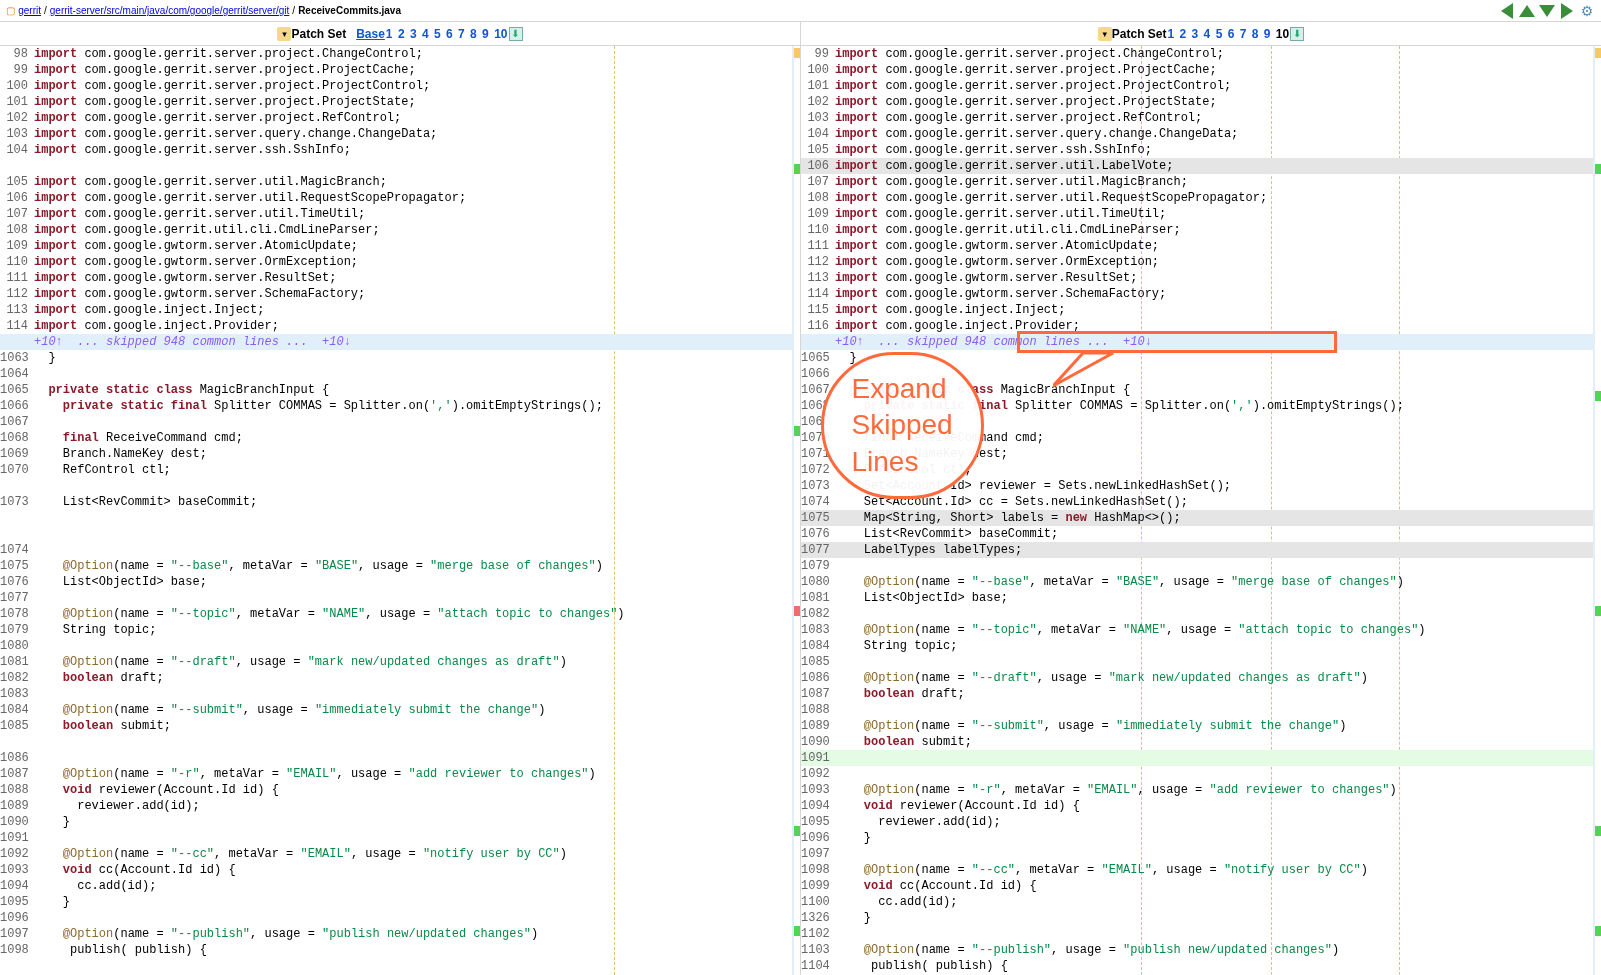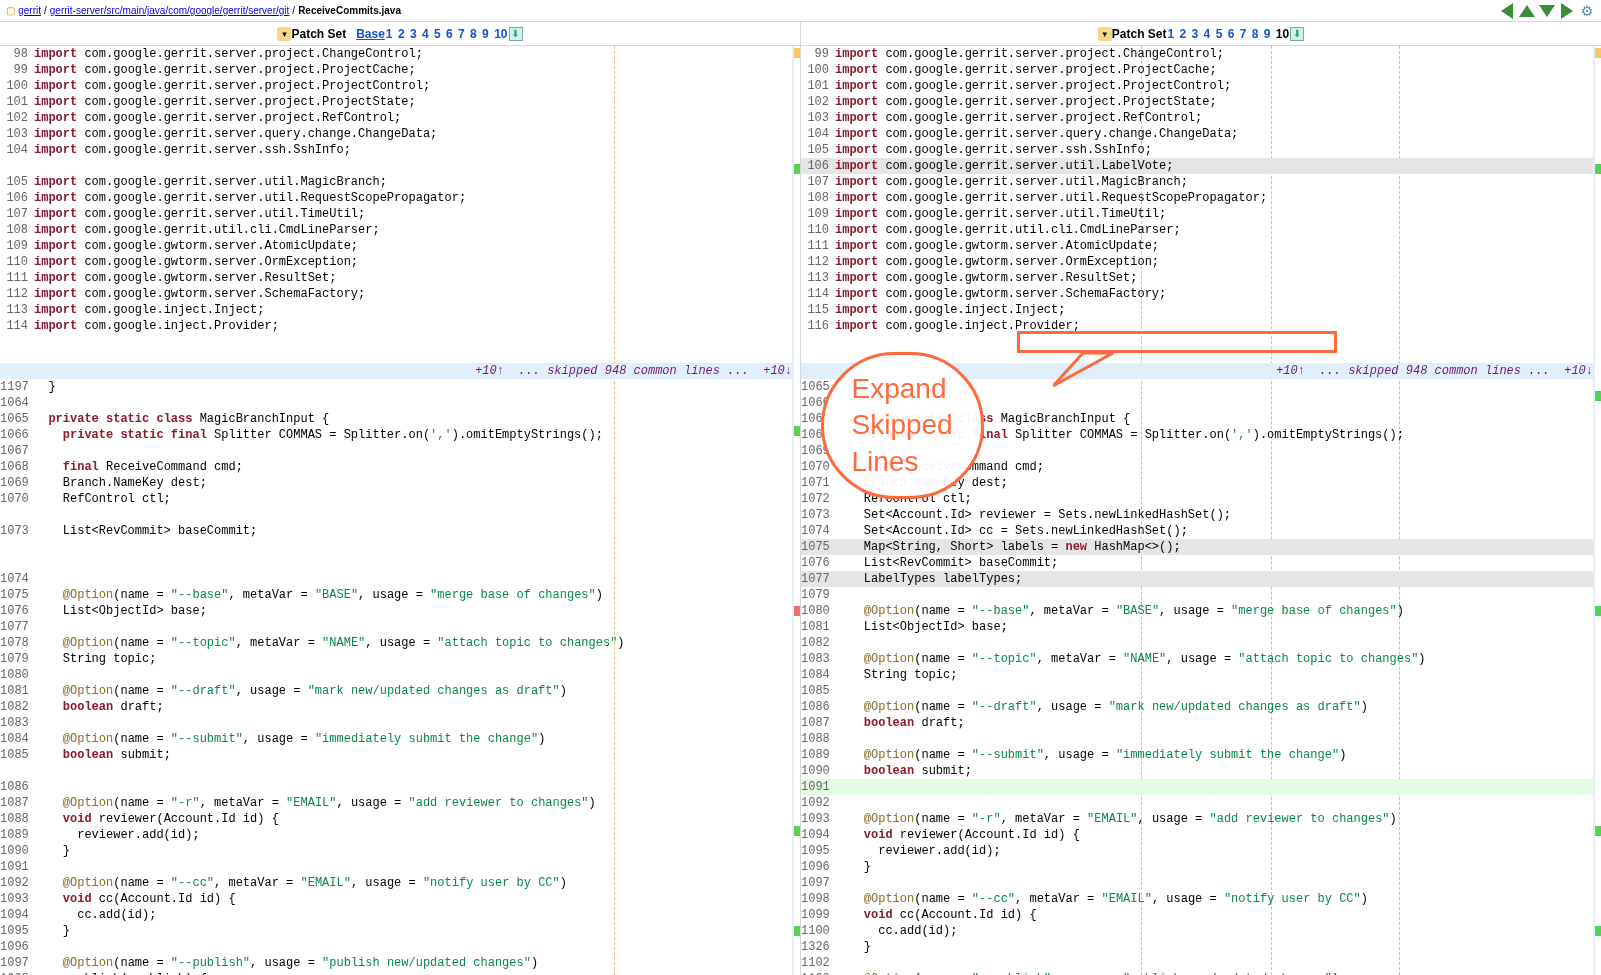--- a/index.html
+++ b/index.html
@@ -27,21 +27,21 @@
 .numlink { color:#1155cc; text-decoration:none; font-weight:bold; padding:0 1px;}
 .numlink.cur { color:#000; text-decoration:none;}
 .dl { width:14px; height:14px; border:1px solid #7aa; background:#d6f0e7; display:inline-flex; align-items:center; justify-content:center; font-size:10px; color:#2a7;}
 
 .diffarea { display:flex; height: calc(100% - 46px); position:relative; }
 .pane { flex:1; position:relative; overflow:hidden; font-family: Menlo, Consolas, "Courier New", monospace; font-size: 12px; line-height: 16px; }
 .pane.left { border-right:1px solid #d6d6d6;}
 .code { position:absolute; top:0; left:0; right:8px; bottom:0; }
 .gut { width:34px; text-align:right; color:#666; padding-right:6px; display:inline-block; vertical-align:top; font-family:inherit; user-select:none;}
 .row { white-space:pre; height:16px; }
-.row.skip { background:#e1effa; color:#701a75; font-style:italic; text-align:right;margin-top:29px; }
+.row.skip { background:#e1effa; color:#8b5cf6; font-style:italic; text-align:left; }
 .row.skip .gut{ visibility:hidden;}
 .row.add { background:#e5e5e5; }
 .row.addpale { background:#e3fce3; }
 .edge { position:absolute; right:0; top:0; bottom:0; width:8px; background:#fff; border-left:2px solid #e1effa;}
 .edge .mark { position:absolute; left:0; width:8px; height:10px; }
 .mark.g { background:#54d454;}
 .mark.r { background:#f06d6d;}
 .mark.y { background:#f8c863;}
 
 
@@ -121,21 +121,21 @@
         <div class="row"><span class="gut">106</span><span class="kw">import</span> <span class="pkg">com.google.gerrit.server.util.RequestScopePropagator;</span></div>
         <div class="row"><span class="gut">107</span><span class="kw">import</span> <span class="pkg">com.google.gerrit.server.util.TimeUtil;</span></div>
         <div class="row"><span class="gut">108</span><span class="kw">import</span> <span class="pkg">com.google.gerrit.util.cli.CmdLineParser;</span></div>
         <div class="row"><span class="gut">109</span><span class="kw">import</span> <span class="pkg">com.google.gwtorm.server.AtomicUpdate;</span></div>
         <div class="row"><span class="gut">110</span><span class="kw">import</span> <span class="pkg">com.google.gwtorm.server.OrmException;</span></div>
         <div class="row"><span class="gut">111</span><span class="kw">import</span> <span class="pkg">com.google.gwtorm.server.ResultSet;</span></div>
         <div class="row"><span class="gut">112</span><span class="kw">import</span> <span class="pkg">com.google.gwtorm.server.SchemaFactory;</span></div>
         <div class="row"><span class="gut">113</span><span class="kw">import</span> <span class="pkg">com.google.inject.Inject;</span></div>
         <div class="row"><span class="gut">114</span><span class="kw">import</span> <span class="pkg">com.google.inject.Provider;</span></div>
         <div class="row skip"><span class="gut"></span>+10↑  ... skipped 948 common lines ...  +10↓</div>
-        <div class="row"><span class="gut">1197</span>  }</div>
+        <div class="row"><span class="gut">1063</span>  }</div>
         <div class="row"><span class="gut">1064</span></div>
         <div class="row"><span class="gut">1065</span>  <span class="kw">private static class</span> MagicBranchInput {</div>
         <div class="row"><span class="gut">1066</span>    <span class="kw">private static final</span> Splitter COMMAS = Splitter.on(<span class="str">','</span>).omitEmptyStrings();</div>
         <div class="row"><span class="gut">1067</span></div>
         <div class="row"><span class="gut">1068</span>    <span class="kw">final</span> ReceiveCommand cmd;</div>
         <div class="row"><span class="gut">1069</span>    Branch.NameKey dest;</div>
         <div class="row"><span class="gut">1070</span>    RefControl ctl;</div>
         <div class="row"><span class="gut"></span></div>
         <div class="row"><span class="gut">1073</span>    List&lt;RevCommit&gt; baseCommit;</div>
         <div class="row"><span class="gut"></span></div>

